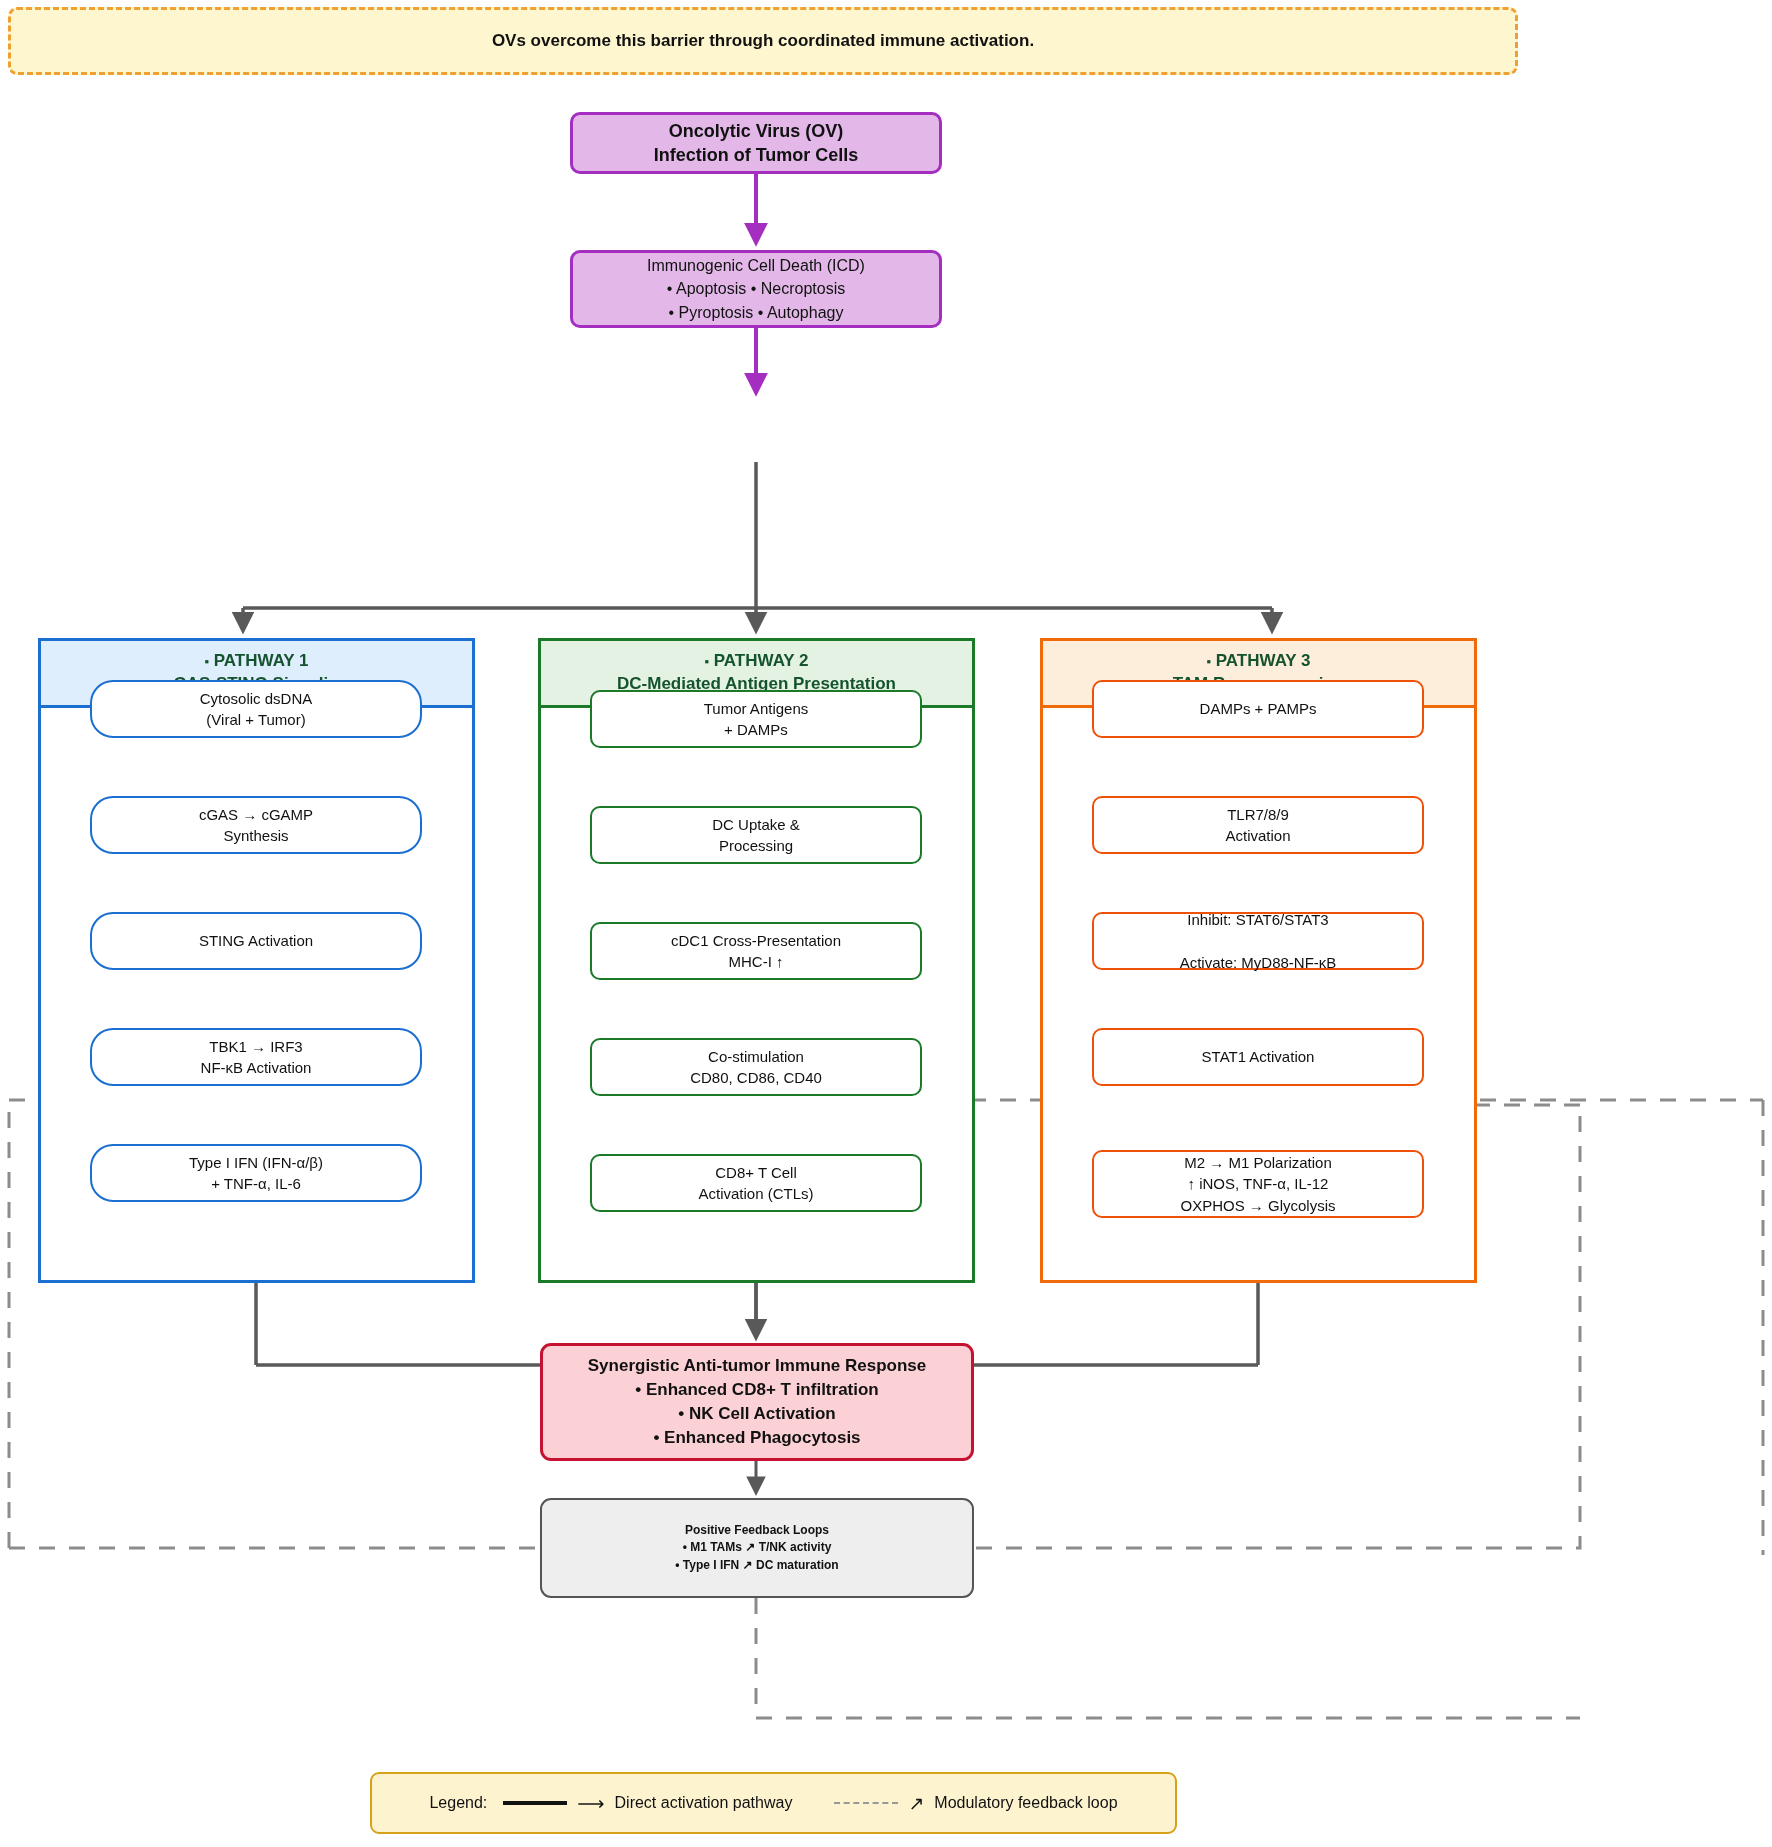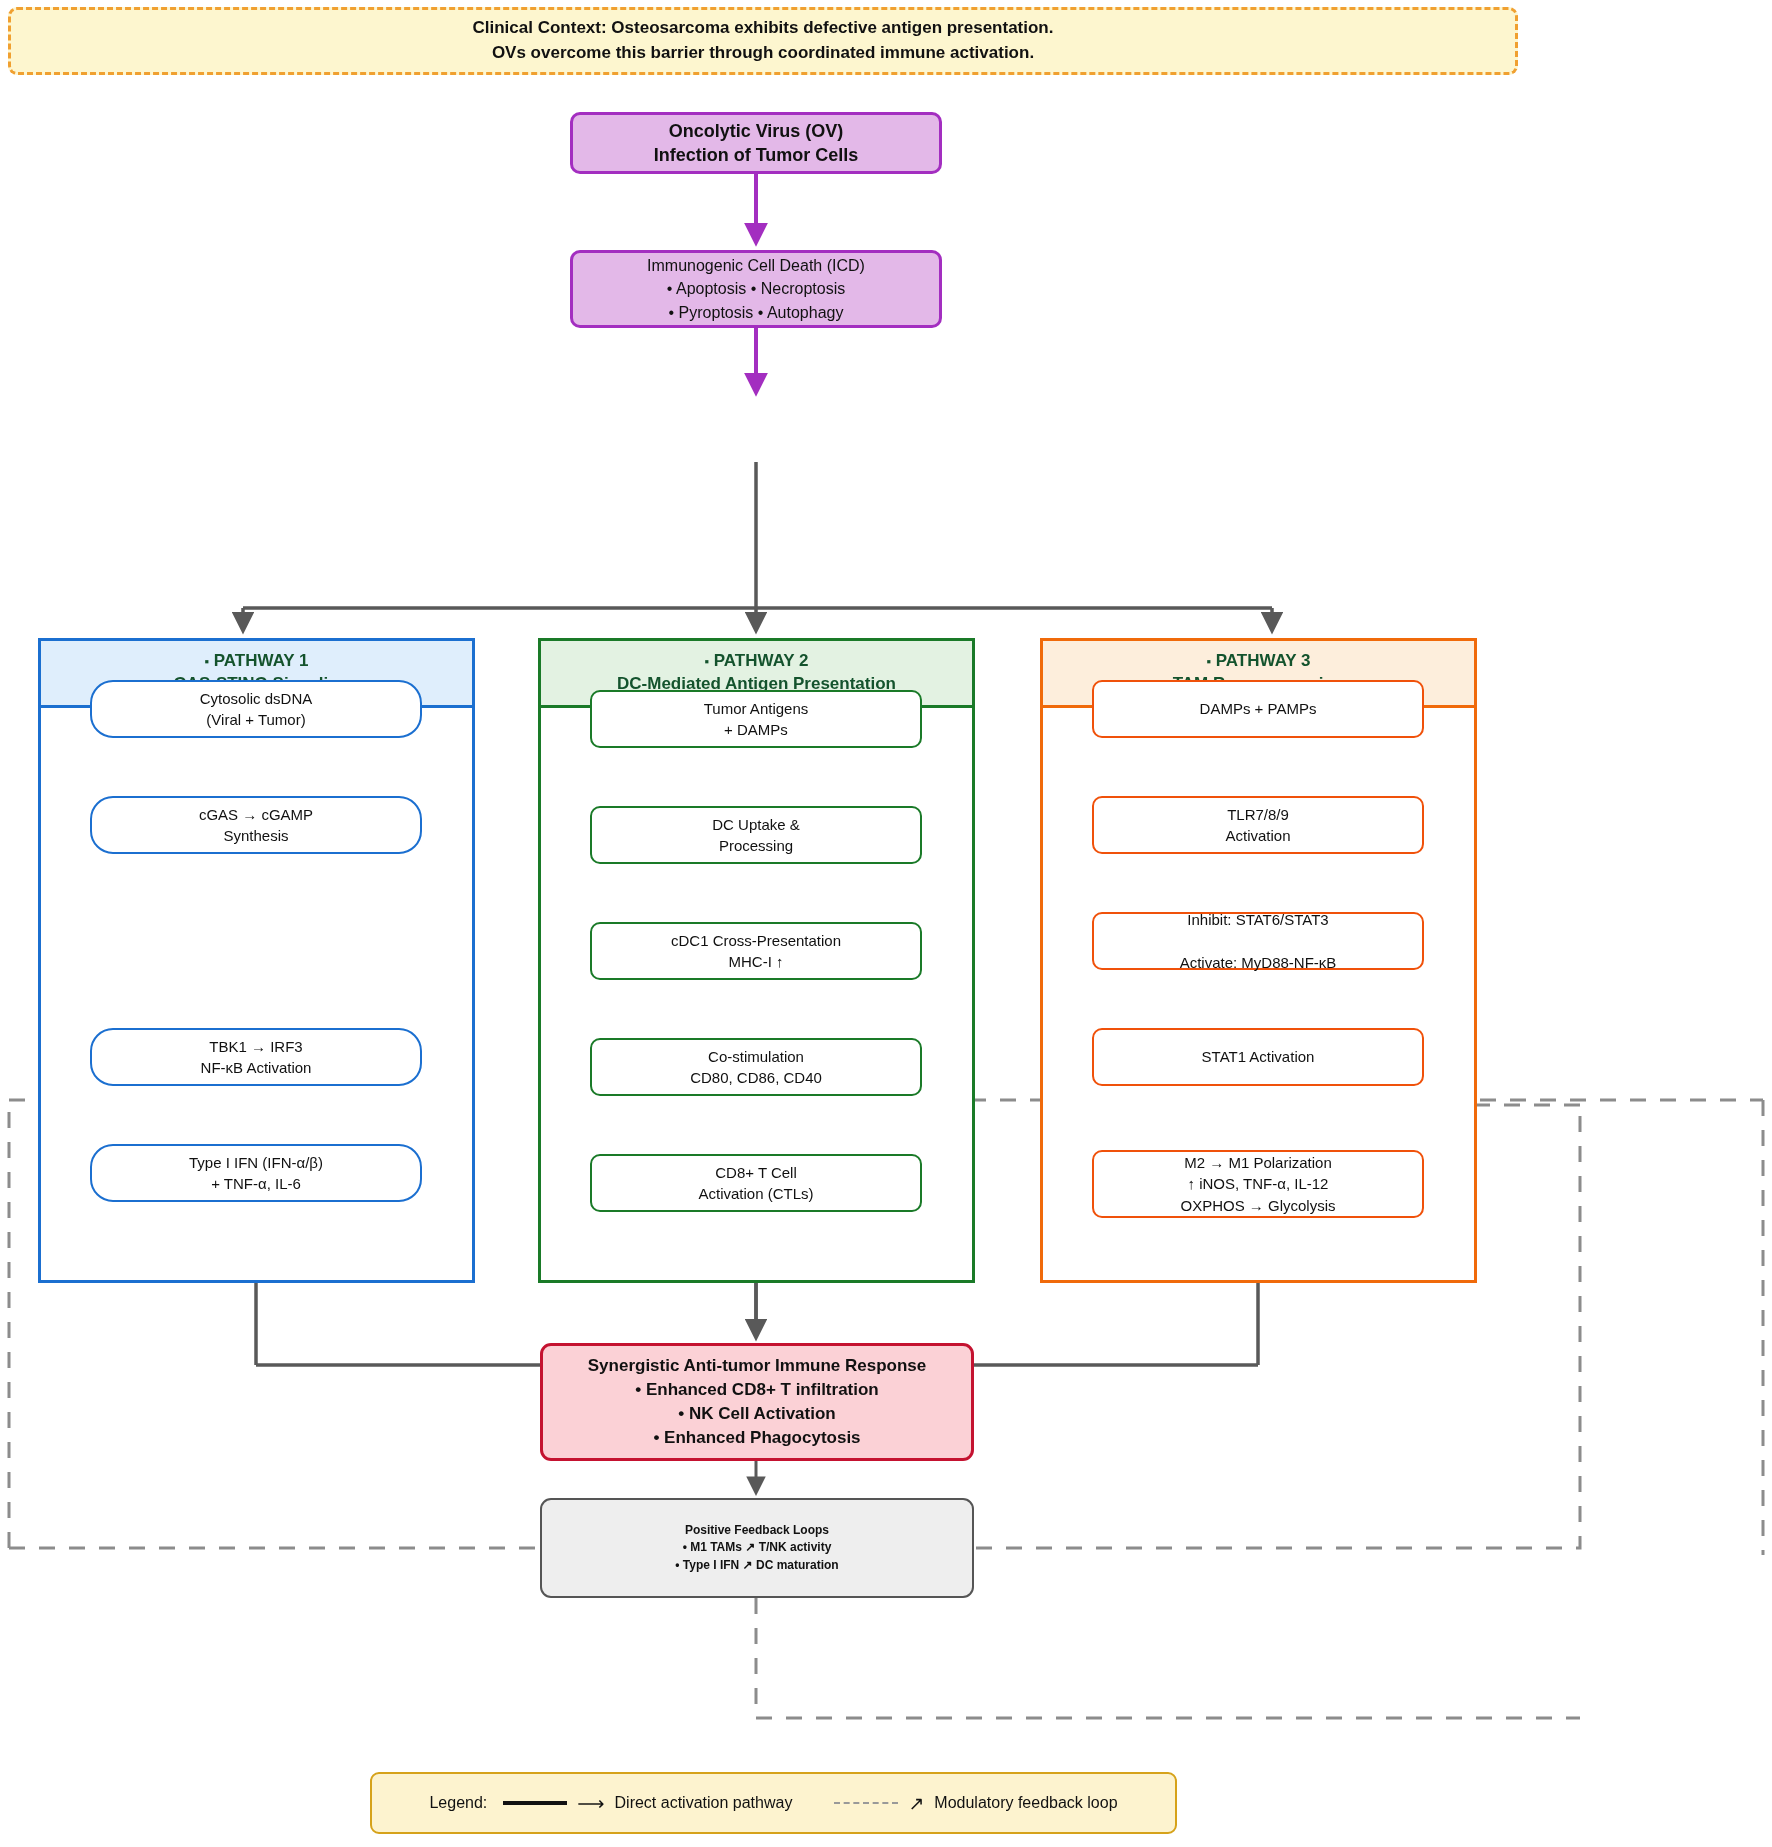--- a/index.html
+++ b/index.html
@@ -262,21 +262,20 @@
 
       <path d="M9,1548 L9,1100"></path>
       <path d="M9,1100 L236,1100" marker-end="url(#ar-dash)"></path>
       <path d="M9,1548 L756,1548"></path>
 
       <path d="M760,1100 L1000,1100"></path>
     </g>
   </svg>
 
   <div class="node context-banner">
-    <div>Clinical Context: Osteosarcoma exhibits defective antigen presentation.</div>
     <div>OVs overcome this barrier through coordinated immune activation.</div>
   </div>
 
   <div class="node purple p-ov">
     <div>Oncolytic Virus (OV)</div>
     <div>Infection of Tumor Cells</div>
   </div>
 
   <div class="node purple p-icd">
     <div>Immunogenic Cell Death (ICD)</div>
@@ -294,20 +293,23 @@
     <div>cGAS-STING Signaling</div>
   </div>
 
   <div class="node step blue-step" style="left:90px; top:680px;">
     <div>Cytosolic dsDNA</div>
     <div>(Viral + Tumor)</div>
   </div>
   <div class="node step blue-step" style="left:90px; top:796px;">
     <div>cGAS → cGAMP</div>
     <div>Synthesis</div>
+  </div>
+  <div class="node step blue-step" style="left:90px; top:912px;">
+    <div>STING Activation</div>
   </div>
   <div class="node step blue-step" style="left:90px; top:1028px;">
     <div>TBK1 → IRF3</div>
     <div>NF-κB Activation</div>
   </div>
   <div class="node step blue-step" style="left:90px; top:1144px;">
     <div>Type I IFN (IFN-α/β)</div>
     <div>+ TNF-α, IL-6</div>
   </div>
 

